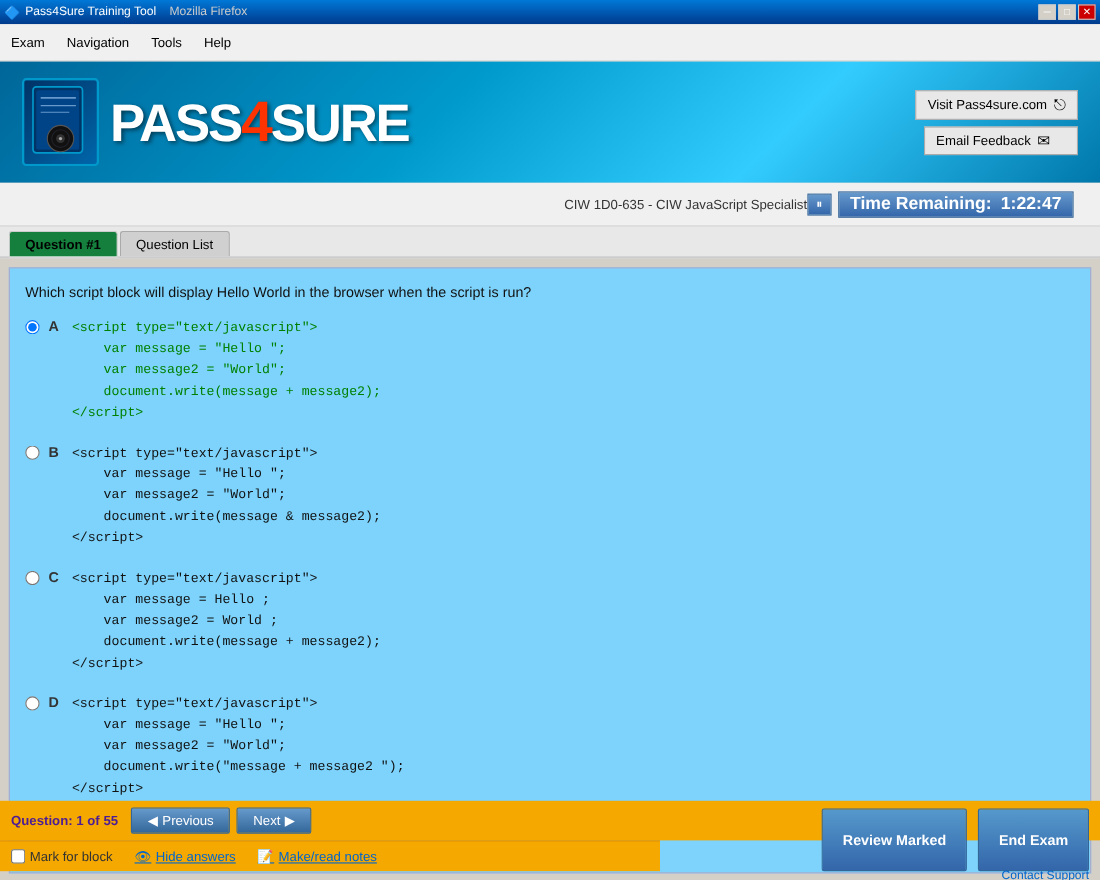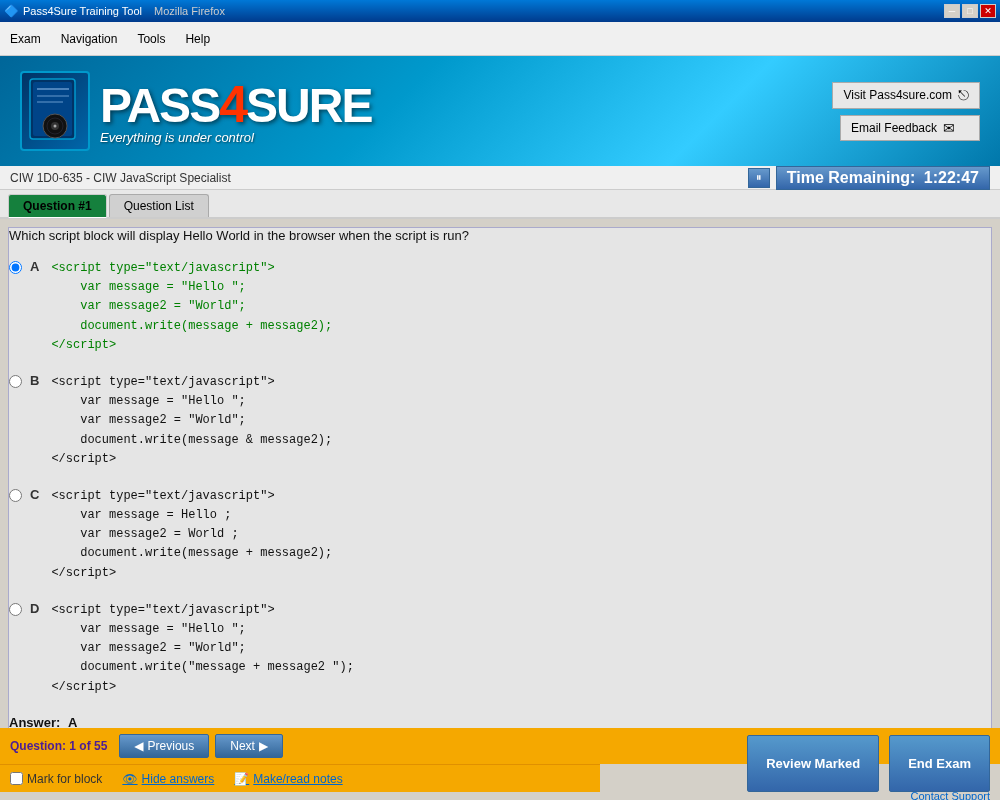--- a/index.html
+++ b/index.html
@@ -91,25 +91,25 @@
       font-size: 12px;
       cursor: pointer;
       display: flex; align-items: center; gap: 6px;
       min-width: 140px;
     }
 
     
     .exam-bar {
       background: #f0f0f0;
       border-bottom: 1px solid #ccc;
-      height: 24px;
-      display: flex;
-      align-items: center;
-      justify-content: space-between;
-      padding: 0 10px;
+      height: 40px;
+      display: flex;
+      align-items: center;
+      justify-content: flex-end;
+      padding: 0 24px;
       font-size: 12px;
       color: #333;
     }
     .timer-area {
       display: flex;
       align-items: center;
       gap: 6px;
     }
     .timer-pause-btn {
       background: linear-gradient(to bottom, #6699cc, #3366aa);
@@ -150,23 +150,24 @@
     .tab.active {
       background: #15803d;
       border-color: #ccc;
       font-weight: bold;
       border-bottom: 1px solid white;
       margin-bottom: -1px;
     }
 
     
     .question-area {
-      background: #e5e5e5;
+      background: #7dd3fc;
       border: 1px solid #aac;
       margin: 8px;
+      padding: 14px;
       min-height: 500px;
     }
     .question-text {
       font-size: 13px;
       color: #111;
       margin-bottom: 16px;
       font-weight: normal;
     }
     .options-list { list-style: none; }
     .option-item {
@@ -319,21 +320,20 @@
           <circle cx="30" cy="52" r="12" fill="#111" stroke="#555" stroke-width="1"></circle>
           <circle cx="30" cy="52" r="4" fill="#333"></circle>
           <circle cx="30" cy="52" r="1.5" fill="#aaa"></circle>
           <ellipse cx="30" cy="52" rx="8" ry="8" fill="none" stroke="#334" stroke-width="1" opacity="0.5"></ellipse>
         </svg>
       </div>
       <div class="logo-text-area">
         <div class="logo-main">
           <span>PASS</span><span class="four">4</span><span>SURE</span>
         </div>
-        <div class="logo-sub">Everything is under control</div>
       </div>
     </div>
     <div class="header-buttons">
       <button class="header-btn">
         <span>Visit Pass4sure.com</span>
         <span style="font-size:14px;">⎋</span>
       </button>
       <button class="header-btn">
         <span>Email Feedback</span>
         <span style="font-size:14px;">✉</span>

